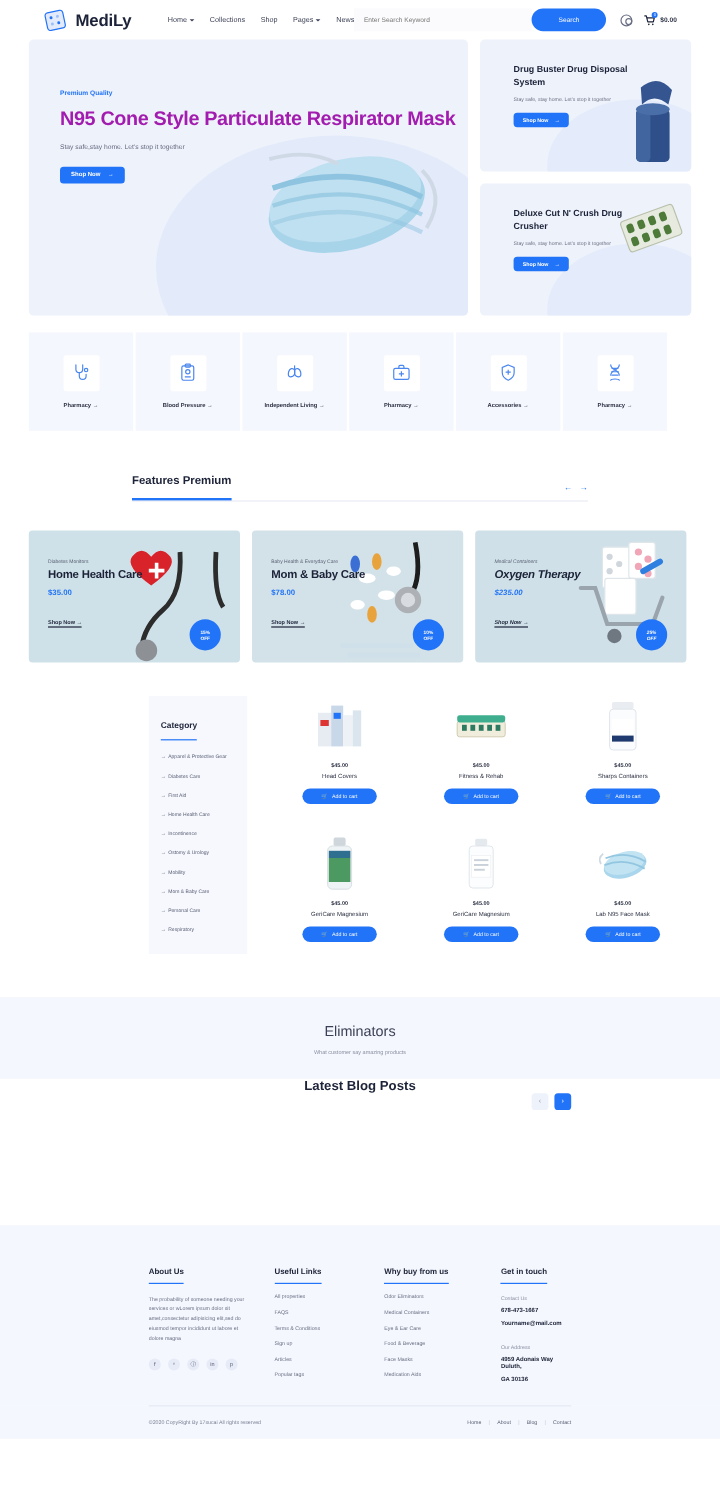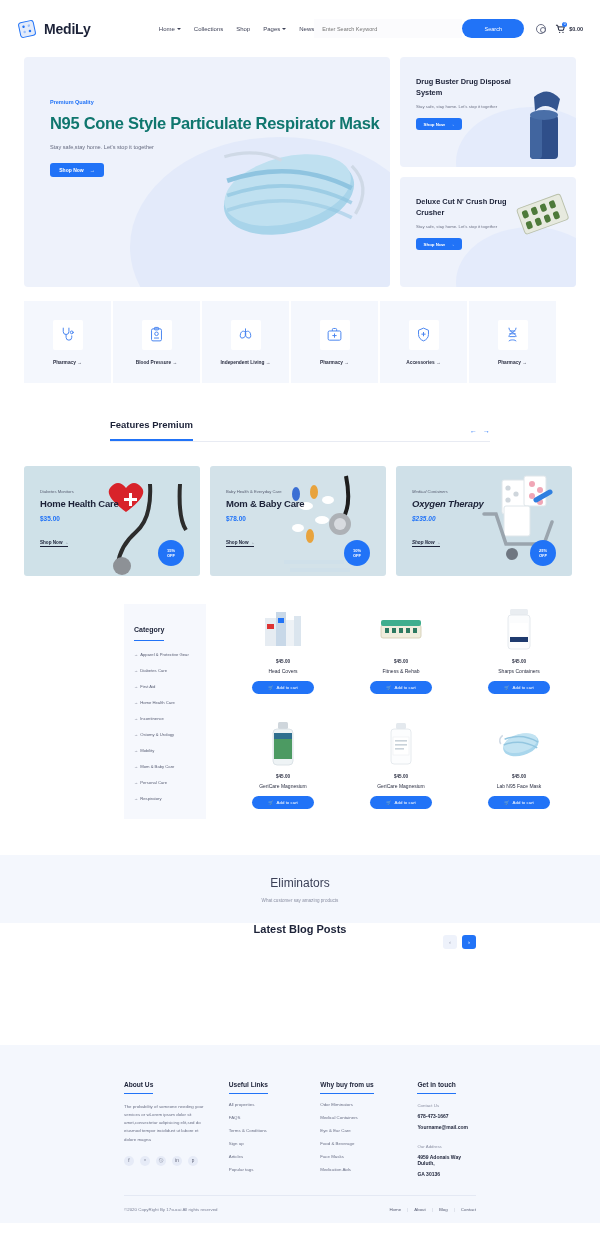--- a/index.html
+++ b/index.html
@@ -4,21 +4,21 @@
 <style>
   * { margin:0; padding:0; box-sizing:border-box; }
   body {
     width:600px; height:1244px;
     font-family:"Liberation Sans", sans-serif;
     background:#ffffff; color:#2b2f42; overflow:hidden;
   }
   .page { width:600px; position:relative; }
 
   
-  .header { height:57px; display:flex; align-items:center; padding:0 17px; background:#fff; }
+  .header { height:33px; display:flex; align-items:center; padding:0 36px; background:#fff; }
   .logo { display:flex; align-items:center; gap:7px; width:120px; }
   .logo-mark { width:20px; height:20px; transform:rotate(-12deg); }
   .logo-text { font-size:14px; font-weight:bold; color:#1c2238; letter-spacing:-.2px; }
   .nav { display:flex; gap:13px; margin-left:22px; }
   .nav-item { font-size:6px; color:#3b3f55; display:flex; align-items:center; gap:2px; cursor:pointer; white-space:nowrap; }
   .caret { width:0;height:0;border-left:2px solid transparent;border-right:2px solid transparent;border-top:2.5px solid #3b3f55; }
   .search-wrap { margin-left:auto; display:flex; align-items:center; gap:0; }
   .search-box { position:relative; width:210px; height:19px; display:flex; align-items:center; }
   .search-input {
     width:148px; height:19px; border:none; outline:none; background:#fbfbfd;
@@ -36,31 +36,31 @@
   .cart-price{font-size:5.5px;color:#2b2f42;font-weight:bold;}
 
   
   .hero-row { display:flex; gap:10px; padding:0 24px; }
   .hero-main {
     width:368px; height:230px; background:#eef2fb; border-radius:4px;
     position:relative; overflow:hidden; padding:42px 0 0 26px;
   }
   .hero-blob{position:absolute;right:-40px;bottom:-70px;width:300px;height:220px;background:#e3eafa;border-radius:50%;}
   .hero-eyebrow { font-size:5.5px; color:#2173f7; font-weight:bold; margin-bottom:8px; position:relative; z-index:2;}
-  .hero-title { font-size:16.5px; font-weight:bold; line-height:1.28; color:#0f766e; position:relative; z-index:2; letter-spacing:-.3px;}
+  .hero-title { font-size:16.5px; font-weight:bold; line-height:1.28; color:#a21caf; position:relative; z-index:2; letter-spacing:-.3px;}
   .hero-sub { font-size:5.6px; color:#666b80; margin-top:10px; position:relative; z-index:2;}
   .btn-shop {
     margin-top:13px; width:54px; height:14px; border-radius:3px; background:#2173f7; color:#fff;
     font-size:5px; font-weight:bold; display:flex; align-items:center; justify-content:center; gap:6px;
     border:none; cursor:pointer; position:relative; z-index:2; font-family:"Liberation Sans", sans-serif;
   }
   .mask-img{position:absolute;right:6px;top:72px;width:190px;height:120px;z-index:1;}
 
   .hero-side{display:flex;flex-direction:column;gap:10px;}
-  .side-card{width:176px;height:110px;background:#eef2fb;border-radius:4px;position:relative;overflow:hidden;padding:20px 0 0 16px;}
+  .side-card{width:176px;height:110px;background:#eef2fb;border-radius:4px;position:relative;overflow:hidden;padding:20px 0 0 28px;}
   .side-blob{position:absolute;right:-30px;bottom:-50px;width:150px;height:110px;background:#e4ebfb;border-radius:50%;}
   .side-title{font-size:7.4px;font-weight:bold;color:#1c2238;line-height:1.45;width:100px;position:relative;z-index:2;}
   .side-sub{font-size:4.3px;color:#6d7286;margin-top:6px;position:relative;z-index:2;}
   .btn-shop-sm{margin-top:9px;width:46px;height:12px;border-radius:3px;background:#2173f7;color:#fff;font-size:4.4px;font-weight:bold;display:flex;align-items:center;justify-content:center;gap:5px;border:none;cursor:pointer;position:relative;z-index:2;font-family:"Liberation Sans",sans-serif;}
   .side-img{position:absolute;z-index:1;}
 
   
   .cat-row{display:flex;gap:2px;padding:14px 24px 0;}
   .cat-card{width:87px;height:82px;background:#f4f7fd;display:flex;flex-direction:column;align-items:center;justify-content:center;gap:10px;cursor:pointer;}
   .cat-icon-box{width:30px;height:30px;background:#fff;display:flex;align-items:center;justify-content:center;border-radius:2px;}

